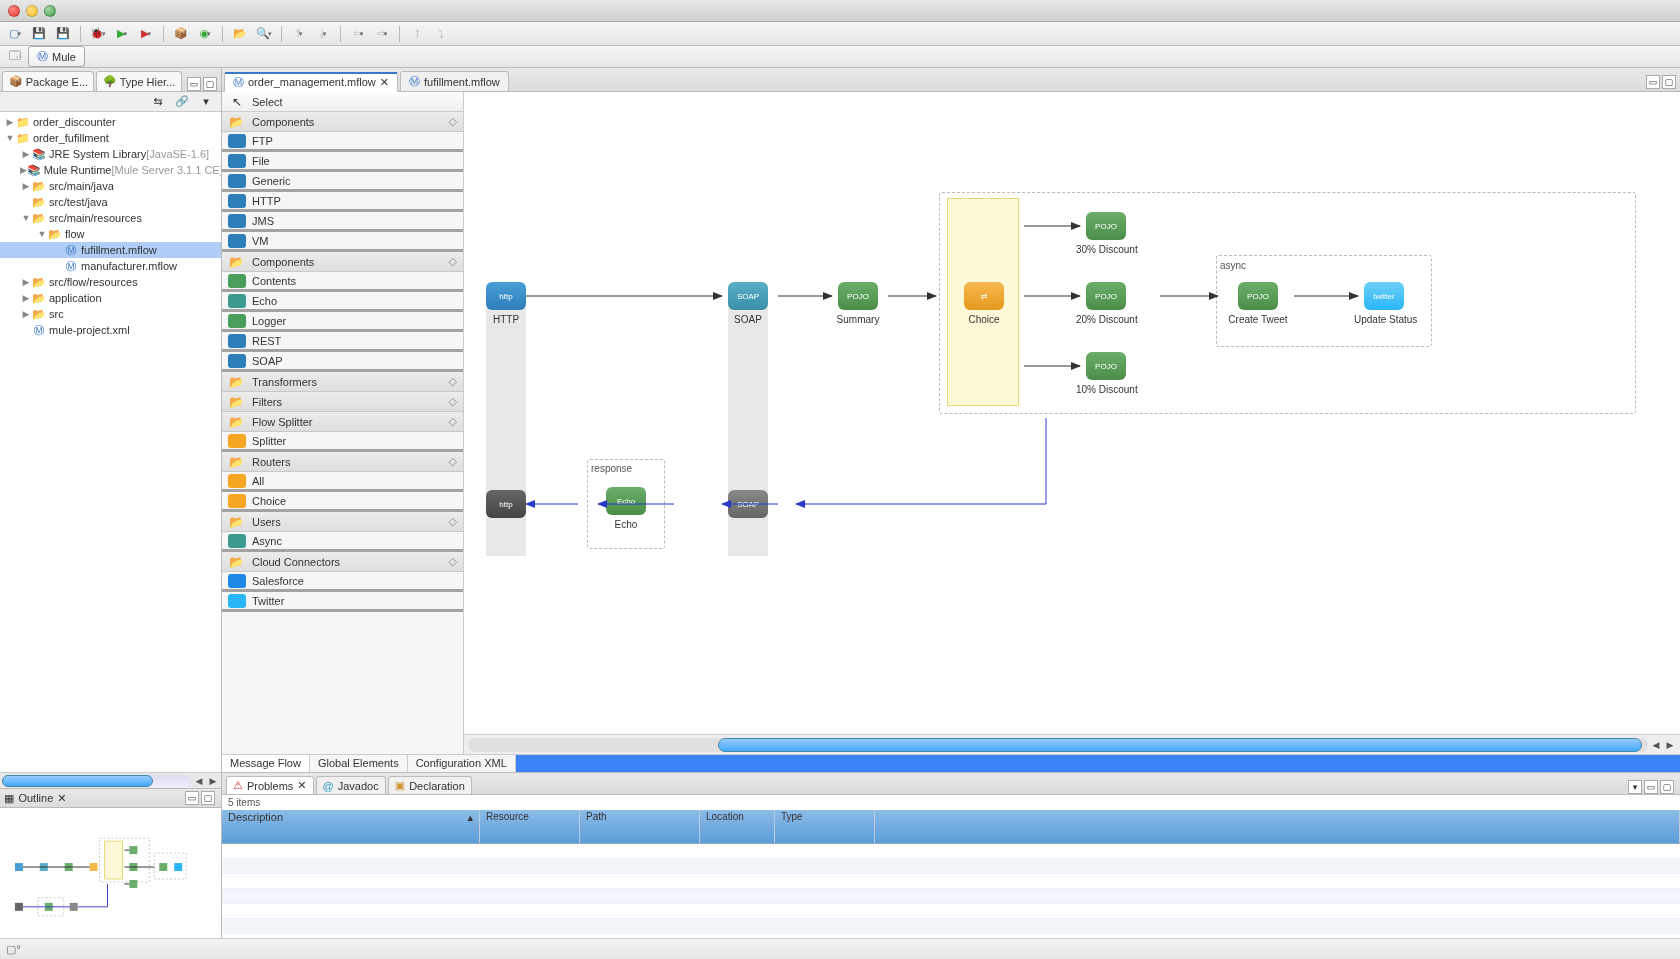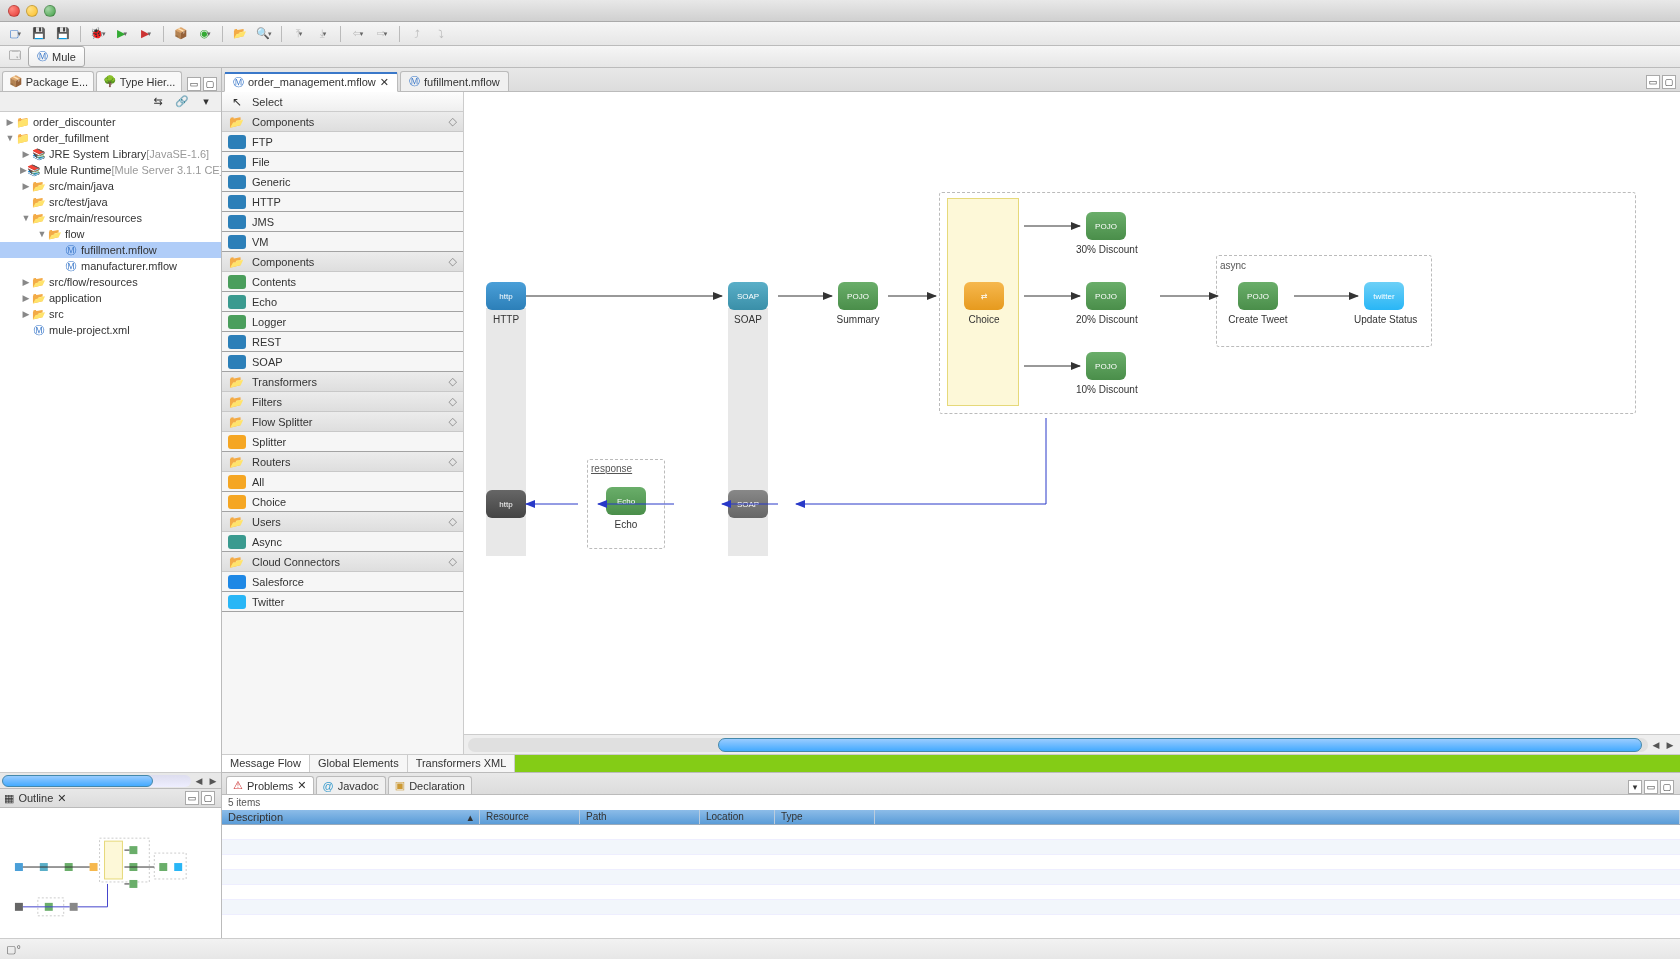--- a/index.html
+++ b/index.html
@@ -57,21 +57,21 @@
 .center-panel { flex: 1; display: flex; flex-direction: column; }
 .editor-tabs { height: 24px; display: flex; align-items: flex-end; background: linear-gradient(#e8e8e8,#dcdcdc); border-bottom: 1px solid #bbb; padding: 0 2px; gap: 2px; }
 .editor-tab { height: 20px; padding: 2px 8px; border: 1px solid #bbb; border-bottom: none; background: #f0f0f0; border-radius: 3px 3px 0 0; display: flex; align-items: center; gap: 4px; cursor: pointer; }
 .editor-tab.active { background: #fff; border-bottom: 1px solid #fff; position: relative; top: 1px; }
 .editor-tab.active::before { content:""; position:absolute; left:0; right:0; top:-1px; height:2px; background:#3a78c9; }
 
 .editor-body { flex: 1; display: flex; background: #fff; }
 
 
 .palette { width: 242px; border-right: 1px solid #ccc; background: #f6f6f6; overflow: auto; }
-.palette-item, .palette-cat { display: flex; align-items: center; height: 20px; padding: 0 6px; gap: 6px; cursor: pointer; border-bottom: 1px solid #a3a3a3; }
+.palette-item, .palette-cat { display: flex; align-items: center; height: 20px; padding: 0 6px; gap: 6px; cursor: pointer; border-bottom: 3px solid #a3a3a3; }
 .palette-item.select { background: linear-gradient(#fdfdfd,#efefef); border-bottom: 1px solid #ccc; }
 .palette-cat { background: linear-gradient(#ececec,#dedede); border-bottom: 1px solid #c8c8c8; color: #333; }
 .palette-cat .chev { margin-left: auto; color: #888; }
 .picon { width: 18px; height: 14px; border-radius: 3px; display: inline-flex; align-items: center; justify-content: center; font-size: 8px; color: #fff; }
 .picon.endpoint { background: #2c7fb8; }
 .picon.comp { background: #4a9e5c; }
 .picon.folder-i { background: none; color: #d6a94e; font-size: 12px; }
 .picon.orange { background: #f5a623; }
 .picon.blue { background: #2c7fb8; }
 .picon.teal { background: #3a9a8f; }
@@ -101,33 +101,33 @@
 .group-lbl { position: absolute; font-size: 10px; color: #555; }
 
 svg.arrows { position: absolute; inset: 0; pointer-events: none; }
 
 
 .canvas-hscroll { position: absolute; bottom: 0; left: 0; right: 0; height: 20px; background: #eee; display: flex; align-items: center; padding: 0 4px; gap: 2px; border-top: 1px solid #ccc; }
 .canvas-hscroll .track-bar { flex: 1; height: 14px; background: #e0e0e0; border-radius: 7px; position: relative; }
 .canvas-hscroll .thumb { position: absolute; left: 250px; right: 6px; top: 0; height: 14px; background: linear-gradient(#9cf,#4af); border-radius: 7px; border: 1px solid #48a; }
 
 
-.editor-bottom-tabs { height: 18px; background: #84cc16; border-top: 1px solid #ccc; display: flex; }
+.editor-bottom-tabs { height: 18px; background: #3b82f6; border-top: 1px solid #ccc; display: flex; }
 .eb-tab { padding: 2px 8px; border-right: 1px solid #ccc; cursor: pointer; background: #f6f6f6; }
 .eb-tab.active { background: #fff; }
 
 
 .bottom-views { height: 166px; border-top: 1px solid #bbb; display: flex; flex-direction: column; }
 .bv-tabs { height: 22px; background: linear-gradient(#e8e8e8,#dcdcdc); display: flex; align-items: flex-end; padding: 0 4px; gap: 2px; border-bottom: 1px solid #bbb; }
 .bv-tab { height: 18px; padding: 2px 6px; border: 1px solid #bbb; border-bottom: none; background: #f0f0f0; border-radius: 3px 3px 0 0; display: flex; align-items: center; gap: 4px; cursor: pointer; }
 .bv-tab.active { background: #fff; }
 .bv-body { flex: 1; display: flex; flex-direction: column; background: #fff; }
 .bv-status { padding: 2px 6px; font-size: 10px; color: #555; }
 .bv-table { flex: 1; overflow: auto; }
-.bv-header { display: flex; background: linear-gradient(#c8dcf0,#a8c8e8); border-bottom: 1px solid #9ab; height: 15px; }
+.bv-header { display: flex; background: linear-gradient(#c8dcf0,#a8c8e8); border-bottom: 1px solid #9ab; height: 34px; }
 .bv-header.sel { background: linear-gradient(#8cbce8,#5a9cd8); }
 .bv-col { padding: 1px 6px; border-right: 1px solid #bcd; font-size: 10px; color: #333; }
 .bv-rows { }
 .bv-row { height: 15px; display: flex; border-bottom: 1px solid #eef; }
 .bv-row:nth-child(even) { background: #f2f6fb; }
 
 
 .statusbar { height: 22px; background: linear-gradient(#f2f2f2,#e6e6e6); border-top: 1px solid #ccc; display: flex; align-items: center; padding: 0 6px; font-size: 10px; color: #666; }
 </style>
 </head>
@@ -497,21 +497,21 @@
           <div class="canvas-inner">
 
             <div class="flow-box" style="left:475px; top:100px; width:697px; height:222px;"></div>
 
             <div class="choice-box" style="left:483px; top:106px; width:72px; height:208px;"></div>
 
             <div class="flow-box" style="left:752px; top:163px; width:216px; height:92px;"></div>
             <div class="group-lbl" style="left:756px; top:168px;">async</div>
 
             <div class="flow-box" style="left:123px; top:367px; width:78px; height:90px;"></div>
-            <div class="group-lbl" style="left:127px; top:371px;text-decoration:underline;">response</div>
+            <div class="group-lbl" style="left:127px; top:371px;">response</div>
 
             <div class="track" style="left:22px; top:216px; height:248px;"></div>
             <div class="track" style="left:264px; top:216px; height:248px;"></div>
 
             <div class="node" style="left:12px; top:190px;">
               <div class="shape http">http</div>
               <div class="lbl">HTTP</div>
             </div>
             <div class="node" style="left:254px; top:190px;">
               <div class="shape soap">SOAP</div>
@@ -590,21 +590,21 @@
             </div>
           <div class="h-arrow">◀</div>
           <div class="h-arrow">▶</div>
         </div>
       </div>
     </div>
 
     <div class="editor-bottom-tabs">
       <div class="eb-tab active">Message Flow</div>
       <div class="eb-tab">Global Elements</div>
-      <div class="eb-tab">Transformers XML</div>
+      <div class="eb-tab">Configuration XML</div>
     </div>
 
     <div class="bottom-views">
       <div class="bv-tabs">
         <div class="bv-tab active">
           <span style="color:#c33">⚠</span>
           <span>Problems</span>
           <span class="x">✕</span>
         </div>
         <div class="bv-tab">

